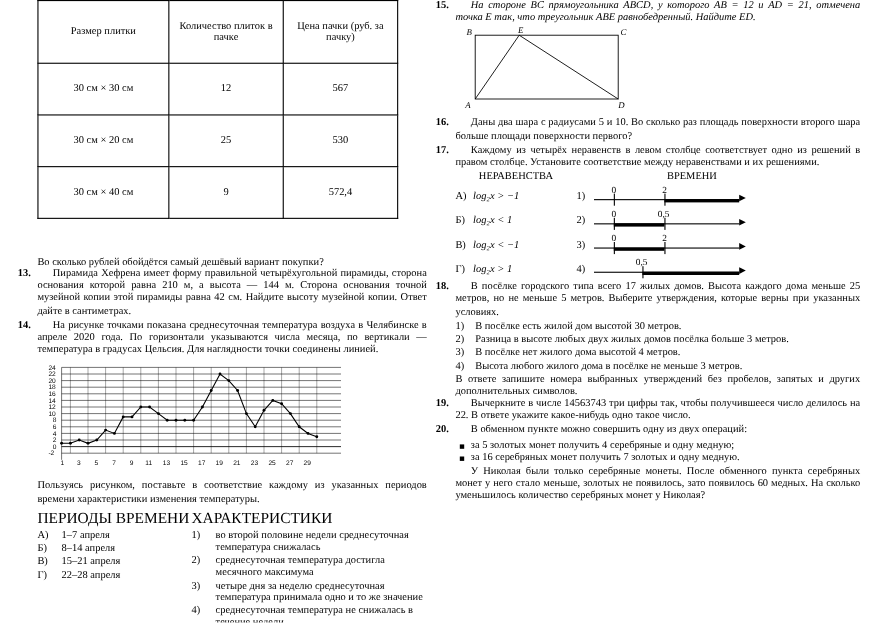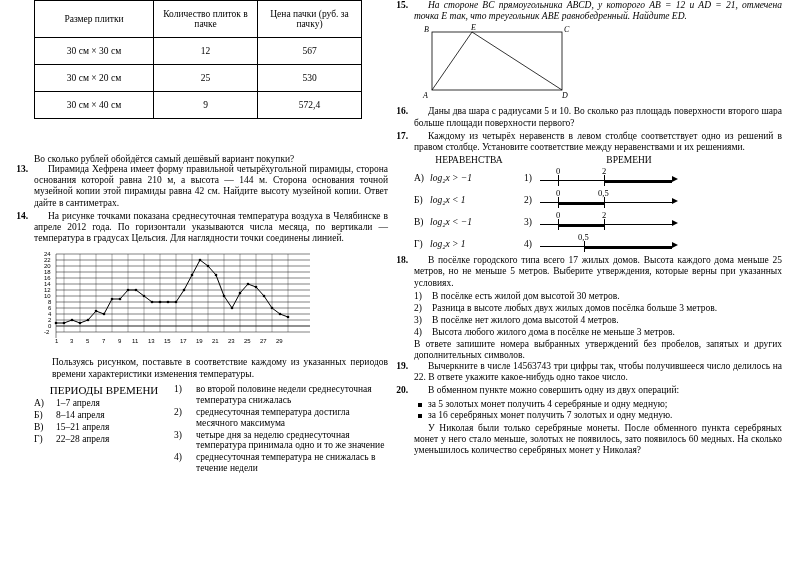--- a/index.html
+++ b/index.html
@@ -14,38 +14,38 @@
   .colL{left:8px;width:380px;}
   .colR{left:388px;width:394px;}
 
   .item{position:relative;margin-bottom:2px;}
   .num{position:absolute;left:0;top:0;width:20px;text-align:right;font-weight:bold;}
   .body{margin-left:26px;text-align:justify;line-height:1.18;}
   .ind{text-indent:14px;}
 
   table.tiles{border-collapse:collapse;margin:0 auto 2px auto;}
   table.tiles td,table.tiles th{
-    border:1px solid #000;padding:8px 4px;text-align:center;font-size:9.5px;font-weight:normal;
+    border:1px solid #000;padding:18px 4px;text-align:center;font-size:9.5px;font-weight:normal;
   }
   table.tiles th{font-weight:normal;}
   .tcell-w1{width:110px;}
   .tcell-w2{width:95px;}
   .tcell-w3{width:95px;}
 
   .q12line{margin-left:26px;text-align:justify;margin-top:35px;}
 
   
   .chart-wrap{position:relative;margin:4px 0 4px 26px;}
   svg.chart{display:block;}
 
   
   .pc{display:flex;margin-left:26px;margin-top:4px;}
   .pc .left{width:140px;}
   .pc .right{width:212px;}
-  .pc h4{margin:0 0 2px 0;font-size:11px;font-weight:normal;text-align:center;}
+  .pc h4{margin:0 0 2px 0;font-size:14px;font-weight:normal;}
   .lst{margin:0;padding:0;list-style:none;}
   .lst li{position:relative;padding-left:22px;margin-bottom:1px;line-height:1.15;}
   .lst li .lbl{position:absolute;left:0;top:0;width:18px;}
 
   
   .fig{margin:2px 0 2px 26px;}
 
   
   .ineq{display:flex;margin-left:26px;margin-top:0;}
   .ineq .c1{width:110px;}
@@ -102,21 +102,21 @@
 
     <div class="q12line">Во сколько рублей обойдётся самый дешёвый вариант покупки?</div>
 
     <div class="item">
       <div class="num">13.</div>
       <div class="body ind">Пирамида Хефрена имеет форму правильной четырёхугольной пирамиды, сторона основания которой равна 210 м, а высота — 144 м. Сторона основания точной музейной копии этой пирамиды равна 42 см. Найдите высоту музейной копии. Ответ дайте в сантиметрах.</div>
     </div>
 
     <div class="item">
       <div class="num">14.</div>
-      <div class="body ind">На рисунке точками показана среднесуточная температура воздуха в Челябинске в апреле 2012 года. По горизонтали указываются числа месяца, по вертикали — температура в градусах Цельсия. Для наглядности точки соединены линией.</div>
+      <div class="body ind">На рисунке точками показана среднесуточная температура воздуха в Челябинске в апреле 2020 года. По горизонтали указываются числа месяца, по вертикали — температура в градусах Цельсия. Для наглядности точки соединены линией.</div>
     </div>
 
     <div class="chart-wrap">
       <svg class="chart" width="300" height="105" viewBox="0 0 300 105">
         <g stroke="#000" stroke-width="0.5" fill="none">
 
           <line x1="22" y1="6" x2="276" y2="6"></line>
           <line x1="22" y1="12" x2="276" y2="12"></line>
           <line x1="22" y1="18" x2="276" y2="18"></line>
           <line x1="22" y1="24" x2="276" y2="24"></line>
@@ -215,33 +215,34 @@
           <circle cx="214" cy="36" r="1.3"></circle>
             <circle cx="222" cy="39" r="1.3"></circle>
             <circle cx="230" cy="48" r="1.3"></circle>
           <circle cx="238" cy="60" r="1.3"></circle>
             <circle cx="246" cy="66" r="1.3"></circle>
             <circle cx="254" cy="69" r="1.3"></circle>
         </g>
       </svg>
     </div>
 
-    <div class="body" style="margin-left:44px;">Пользуясь рисунком, поставьте в соответствие каждому из указанных периодов времени характеристики изменения температуры.</div>
+    <div class="body" style="margin-left:26px;">Пользуясь рисунком, поставьте в соответствие каждому из указанных периодов времени характеристики изменения температуры.</div>
 
     <div class="pc">
       <div class="left">
         <h4>ПЕРИОДЫ ВРЕМЕНИ</h4>
         <ul class="lst">
           <li><span class="lbl">A)</span><span>1–7 апреля</span></li>
           <li><span class="lbl">Б)</span><span>8–14 апреля</span></li>
           <li><span class="lbl">В)</span><span>15–21 апреля</span></li>
           <li><span class="lbl">Г)</span><span>22–28 апреля</span></li>
         </ul>
       </div>
       <div class="right">
+        <h4>ХАРАКТЕРИСТИКИ</h4>
         <ul class="lst">
           <li><span class="lbl">1)</span><span>во второй половине недели среднесуточная температура снижалась</span></li>
           <li><span class="lbl">2)</span><span>среднесуточная температура достигла месячного максимума</span></li>
           <li><span class="lbl">3)</span><span>четыре дня за неделю среднесуточная температура принимала одно и то же значение</span></li>
           <li><span class="lbl">4)</span><span>среднесуточная температура не снижалась в течение недели</span></li>
         </ul>
       </div>
     </div>
   </div>
 

